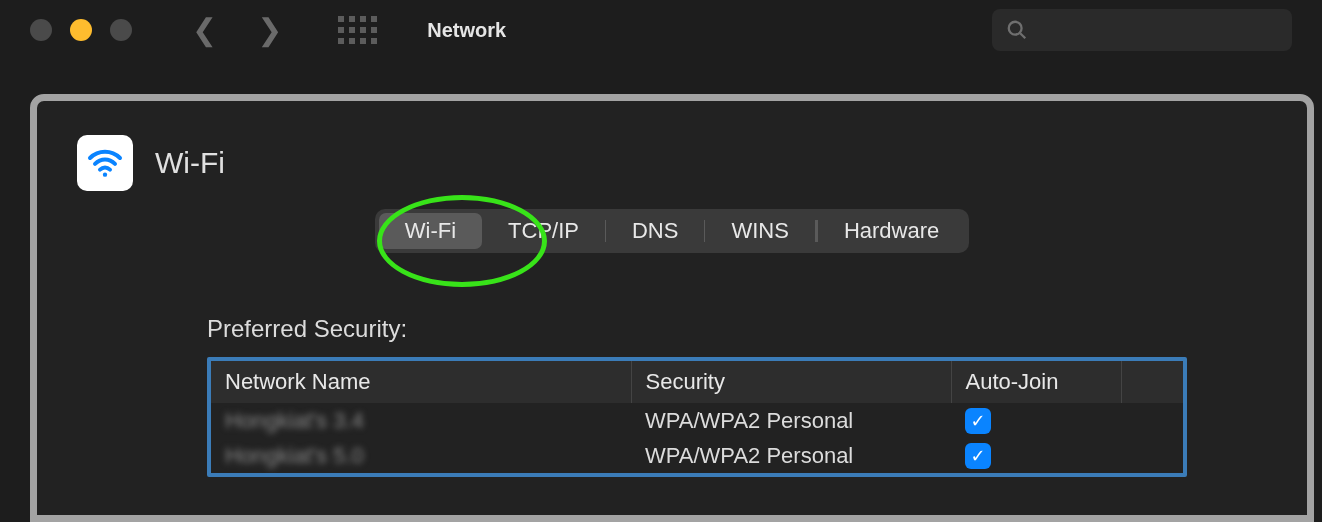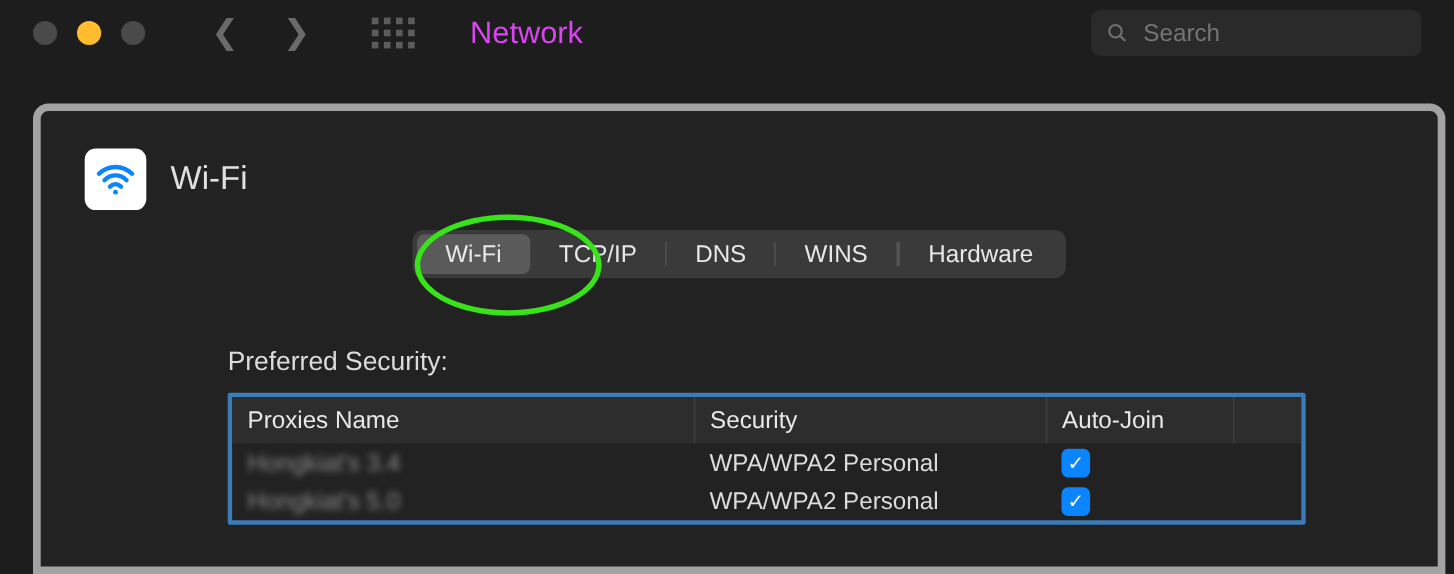--- a/index.html
+++ b/index.html
@@ -34,21 +34,21 @@
     padding:0 30px;
     gap:20px;
   }
   .traffic{display:flex;gap:18px;align-items:center;}
   .dot{width:22px;height:22px;border-radius:50%;background:#4a4a4a;}
   .dot.yellow{background:#febc2e;}
   .nav-arrows{display:flex;gap:40px;margin-left:40px;}
   .chev{color:#6a6a6a;font-size:30px;line-height:1;cursor:pointer;user-select:none;}
   .gridbtn{margin-left:36px;display:grid;grid-template-columns:repeat(4,6px);grid-template-rows:repeat(3,6px);gap:5px;}
   .gridbtn span{background:#5c5c5c;width:6px;height:6px;display:block;}
-  .window-title{margin-left:30px;font-size:28px;color:#d946ef;font-weight:400;}
+  .window-title{margin-left:30px;font-size:20px;color:#e5e5e5;font-weight:700;}
   .search{
     margin-left:auto;
     width:300px;height:42px;
     background:#2a2a2a;border-radius:8px;
     display:flex;align-items:center;
     padding:0 14px;gap:12px;
     color:#6f6f6f;
   }
   .search-input{
     background:none;border:none;outline:none;
@@ -162,21 +162,20 @@
       <span></span>
       <span></span>
       <span></span>
   </div>
   <div class="window-title">Network</div>
   <div class="search">
     <svg width="22" height="22" viewBox="0 0 24 24" fill="none" stroke="#6f6f6f" stroke-width="2.5">
       <circle cx="10" cy="10" r="7"></circle>
         <line x1="21" y1="21" x2="15.5" y2="15.5"></line>
     </svg>
-    <input class="search-input" placeholder="Search" style="">
   </div>
 </div>
 
 <div class="panel">
 
   <div class="panel-header">
     <div class="wifi-logo">
       <svg width="40" height="40" viewBox="0 0 24 24" fill="none" stroke="#0a84ff" stroke-width="2.4" stroke-linecap="round">
         <path d="M3 9 C8 4 16 4 21 9"></path>
         <path d="M6 12.5 C9.5 9 14.5 9 18 12.5"></path>
@@ -219,21 +218,21 @@
   <div class="table-wrap">
     <table>
       <colgroup>
           <col class="col-name">
           <col class="col-sec">
           <col class="col-auto">
           <col>
         </colgroup>
       <thead>
         <tr>
-          <th>Proxies Name</th>
+          <th>Network Name</th>
           <th>Security</th>
           <th>Auto-Join</th>
           <th></th>
         </tr>
       </thead>
       <tbody>
         <tr>
           <td><span class="blurred-text">Hongkiat's 3.4</span></td>
           <td>WPA/WPA2 Personal</td>
           <td><span class="checkbox">

